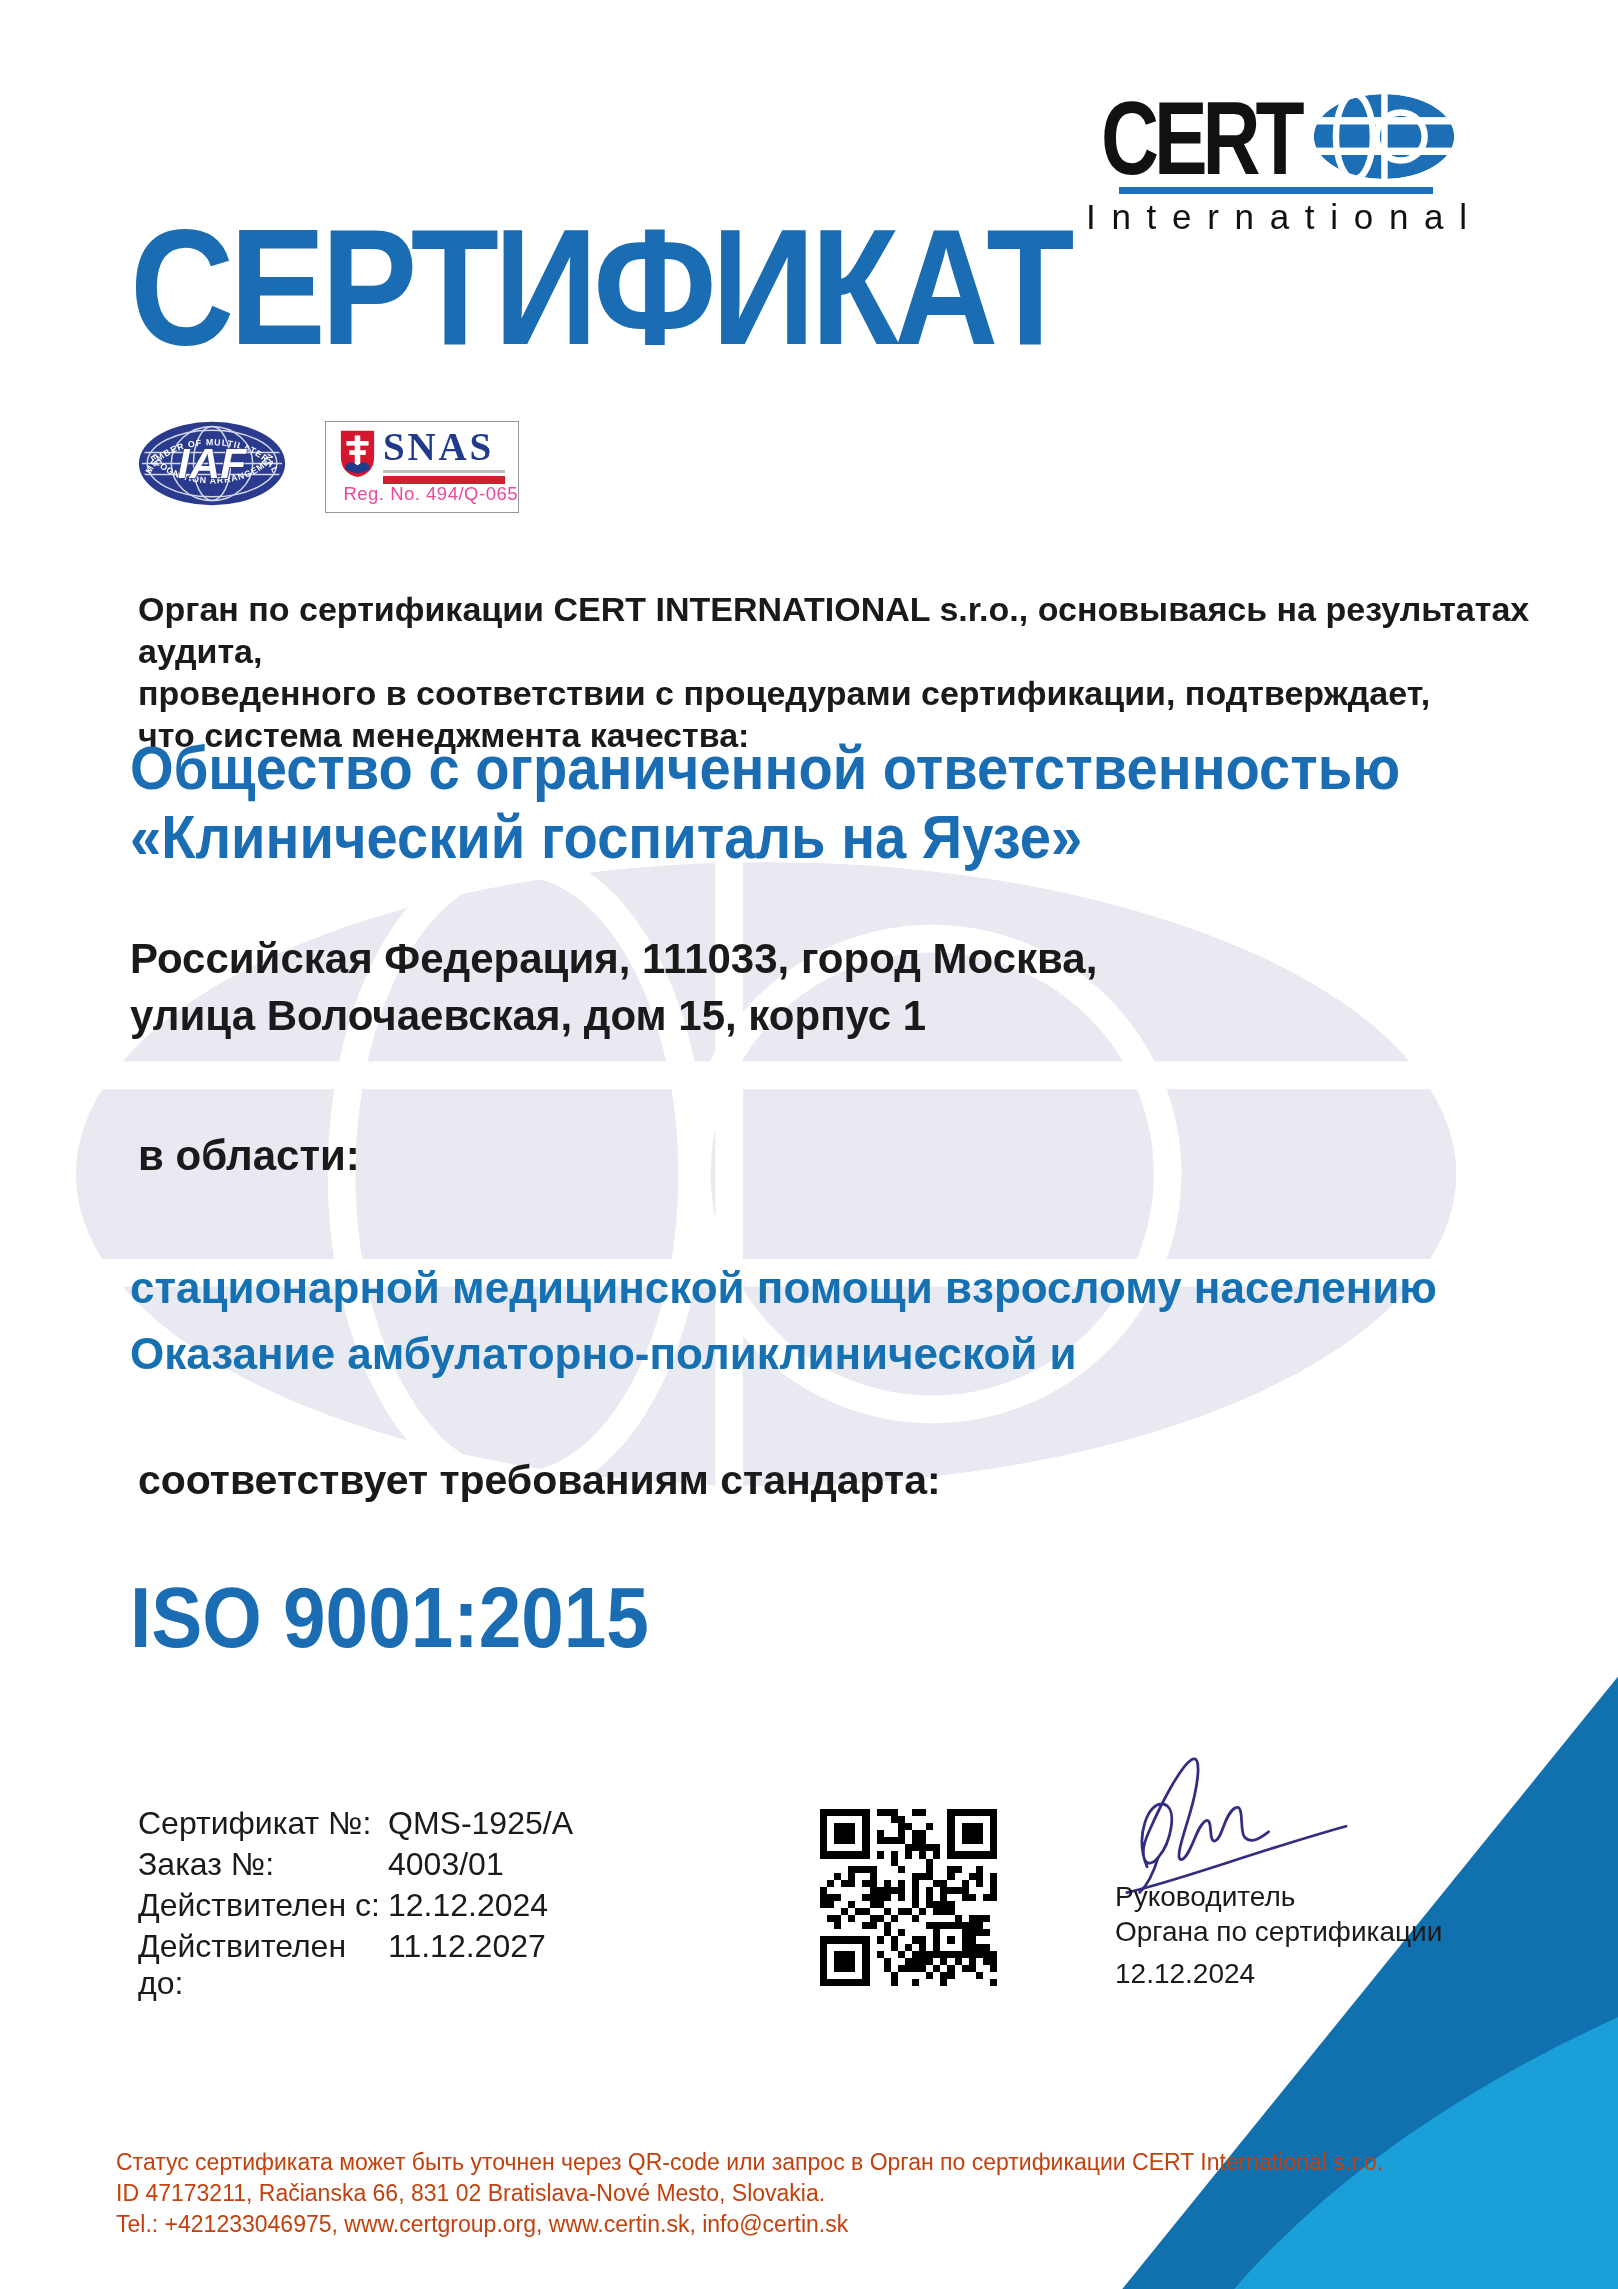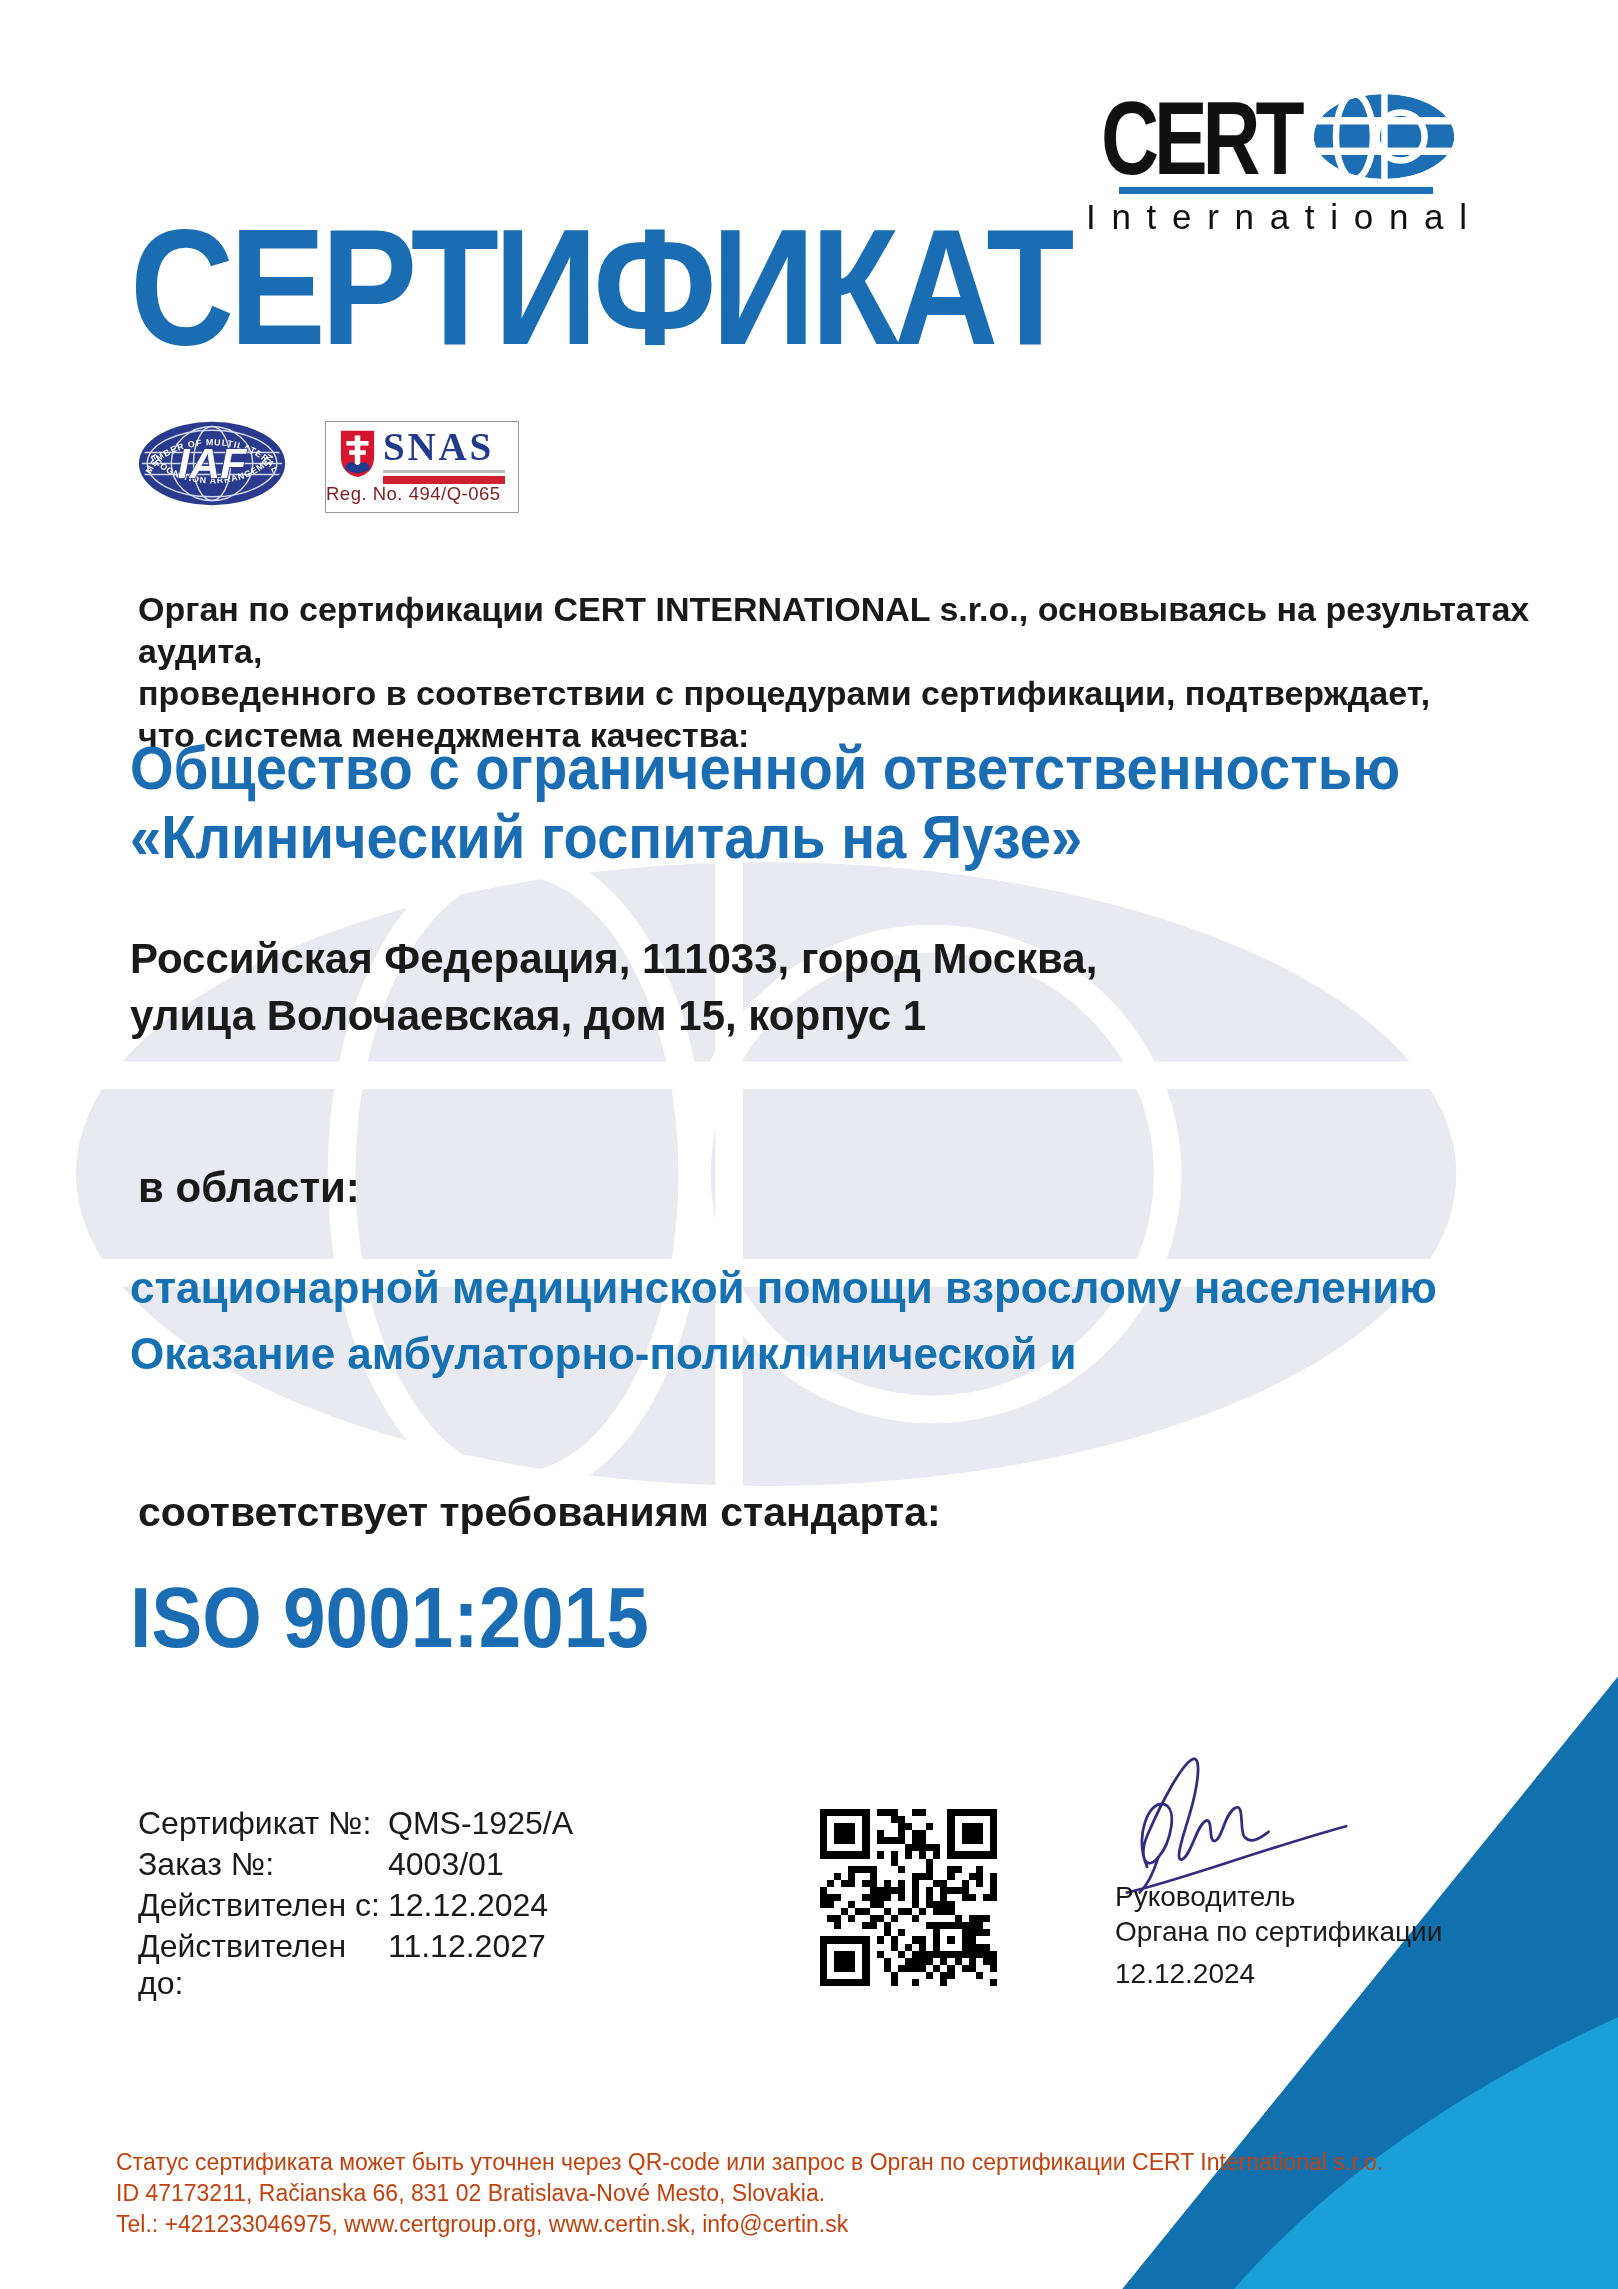--- a/index.html
+++ b/index.html
@@ -43,32 +43,32 @@
   .snas-crest{position:absolute;left:13px;top:7.4px;}
   .snas-name{
     position:absolute;left:57px;top:3.7px;font-family:"Liberation Serif", serif;
     font-weight:700;font-size:39px;color:#223a8c;letter-spacing:2.8px;line-height:1.1;
   }
   .snas-stripes{position:absolute;left:57px;top:48px;width:122px;}
   .snas-stripe-gray{height:2.8px;background:#bcbec0;}
   .snas-stripe-white{height:2.8px;background:#ffffff;}
   .snas-stripe-red{height:8.3px;background:#cf2030;}
   .snas-reg{
-    position:absolute;left:0;top:61px;width:100%;text-align:left;
-    font-size:18.5px;color:#7f1d1d;letter-spacing:0.5px;
+    position:absolute;left:0;top:61px;width:100%;text-align:right;
+    font-size:18.5px;color:#ec4899;letter-spacing:0.5px;
   }
 
   .intro{position:absolute;left:138px;top:588px;font-size:34px;font-weight:700;line-height:42px;color:#1a1a1a;}
   .company{
     position:absolute;left:130px;top:734px;margin:0;font-size:61px;font-weight:700;
     line-height:69px;color:#1a6db3;white-space:nowrap;
     transform:scaleX(.92);transform-origin:left top;
   }
   .address{position:absolute;left:130px;top:930px;font-size:42px;font-weight:700;line-height:57px;color:#1a1a1a;}
-  .field-label{position:absolute;font-weight:700;color:#1a1a1a;line-height:1.2;margin-top:32px;}
+  .field-label{position:absolute;font-weight:700;color:#1a1a1a;line-height:1.2;}
   .scope-heading{left:138px;top:1131px;font-size:42px;}
   .scope{
     position:absolute;left:130px;top:1255px;margin:0;font-size:44px;font-weight:700;
     line-height:66px;color:#1671b3;white-space:nowrap;
   }
   .standard-heading{left:138px;top:1456px;font-size:41px;}
   .standard{
     position:absolute;left:130px;top:1575px;font-size:85px;font-weight:700;color:#1a6db3;
     line-height:1;white-space:nowrap;transform:scaleX(.9);transform-origin:left top;
   }

